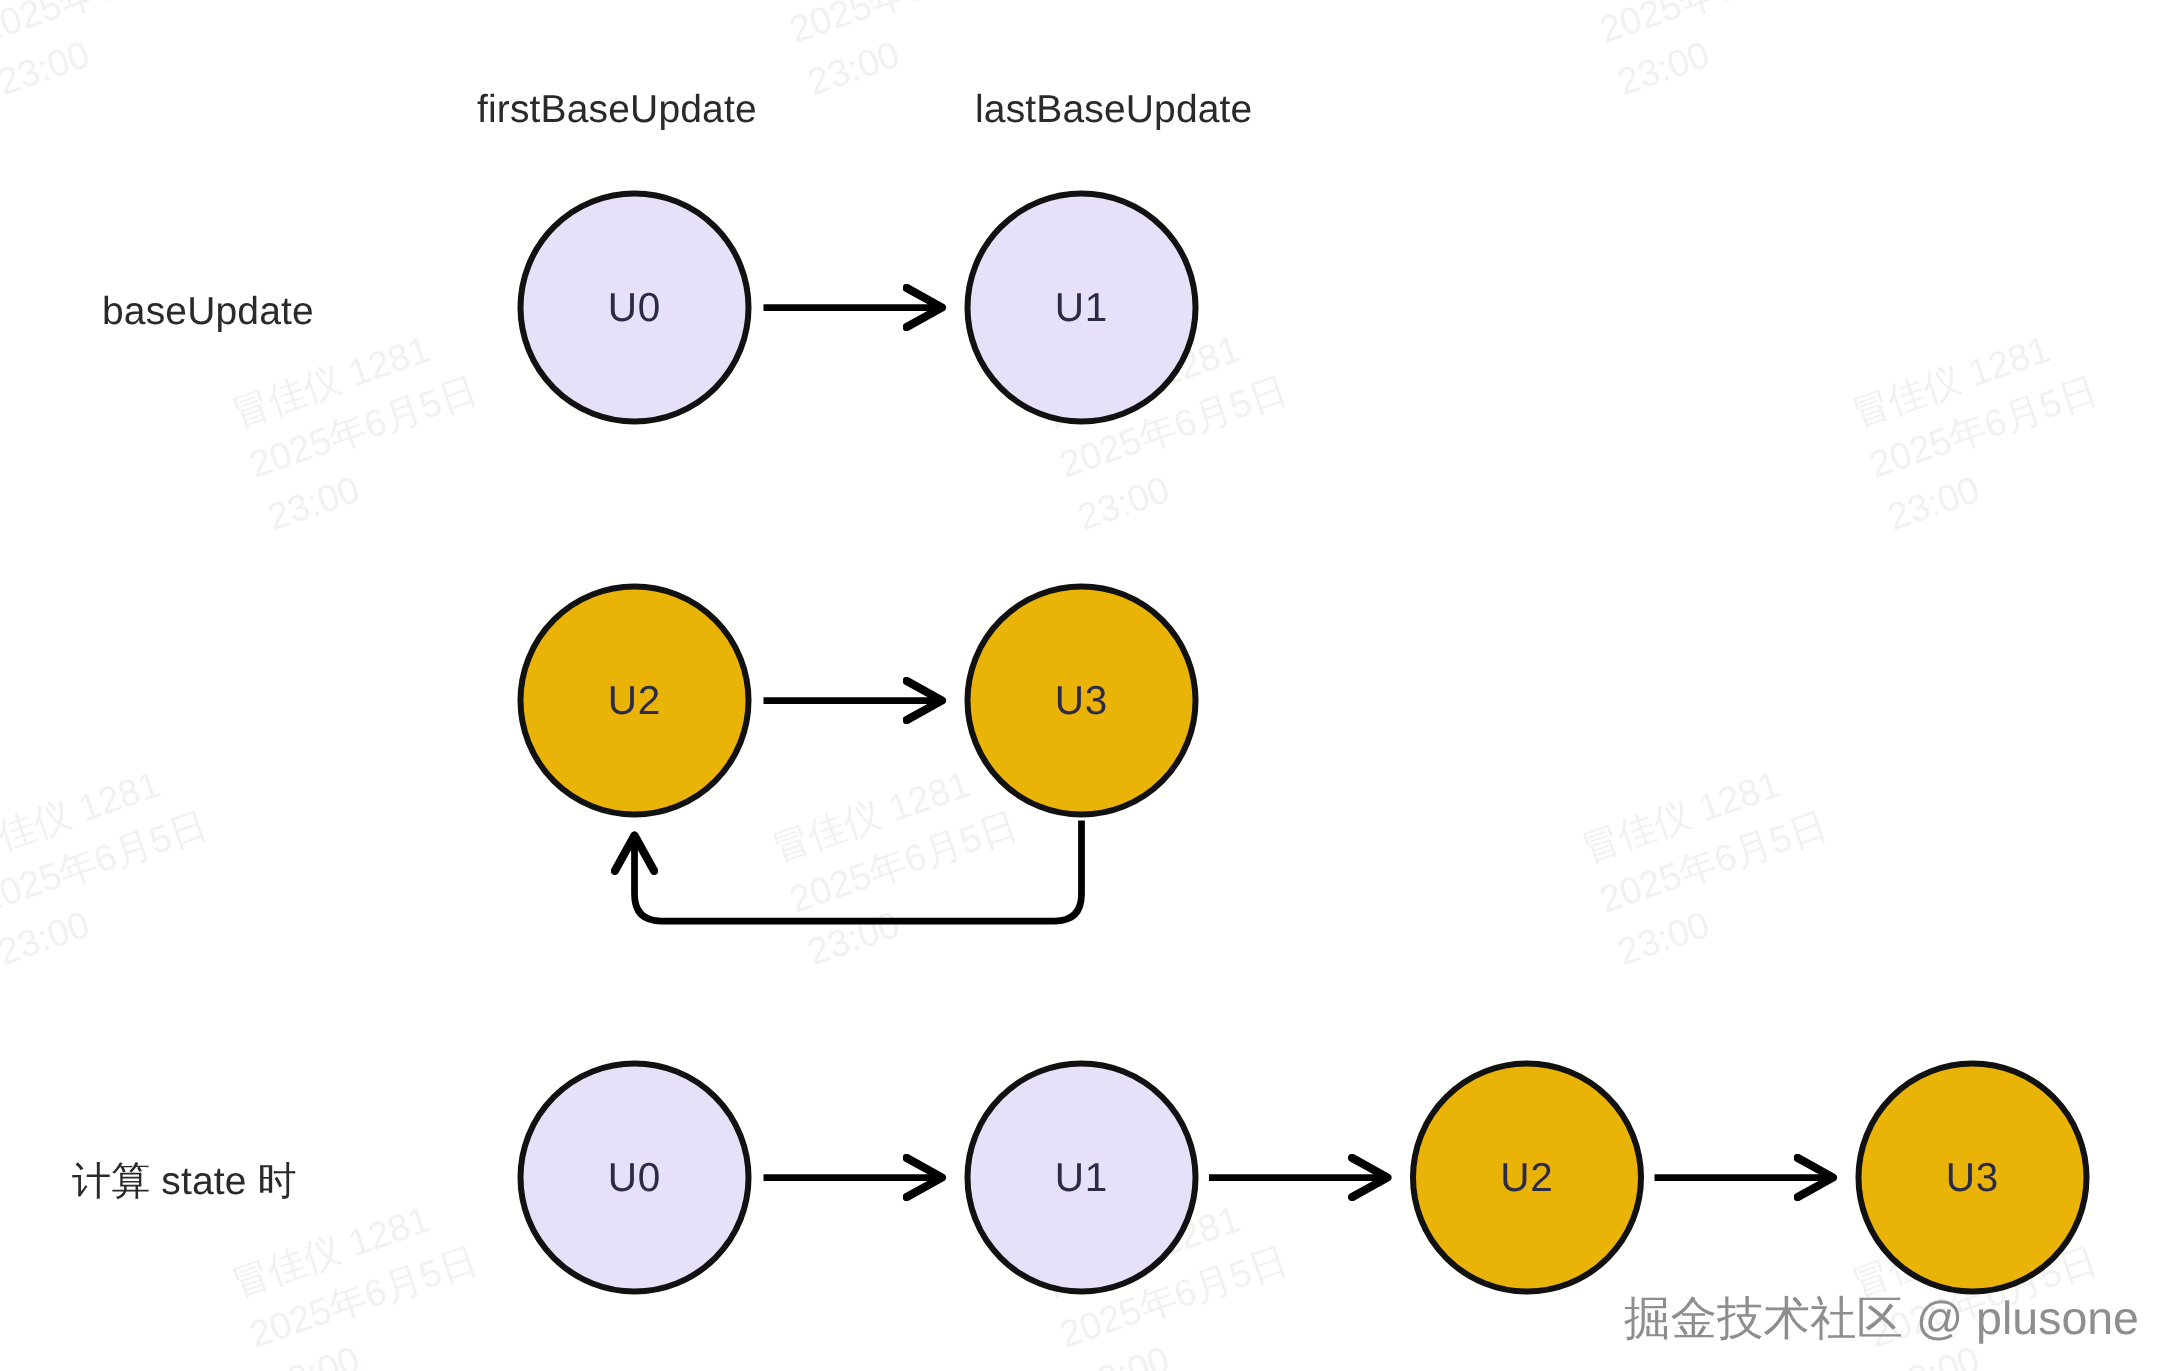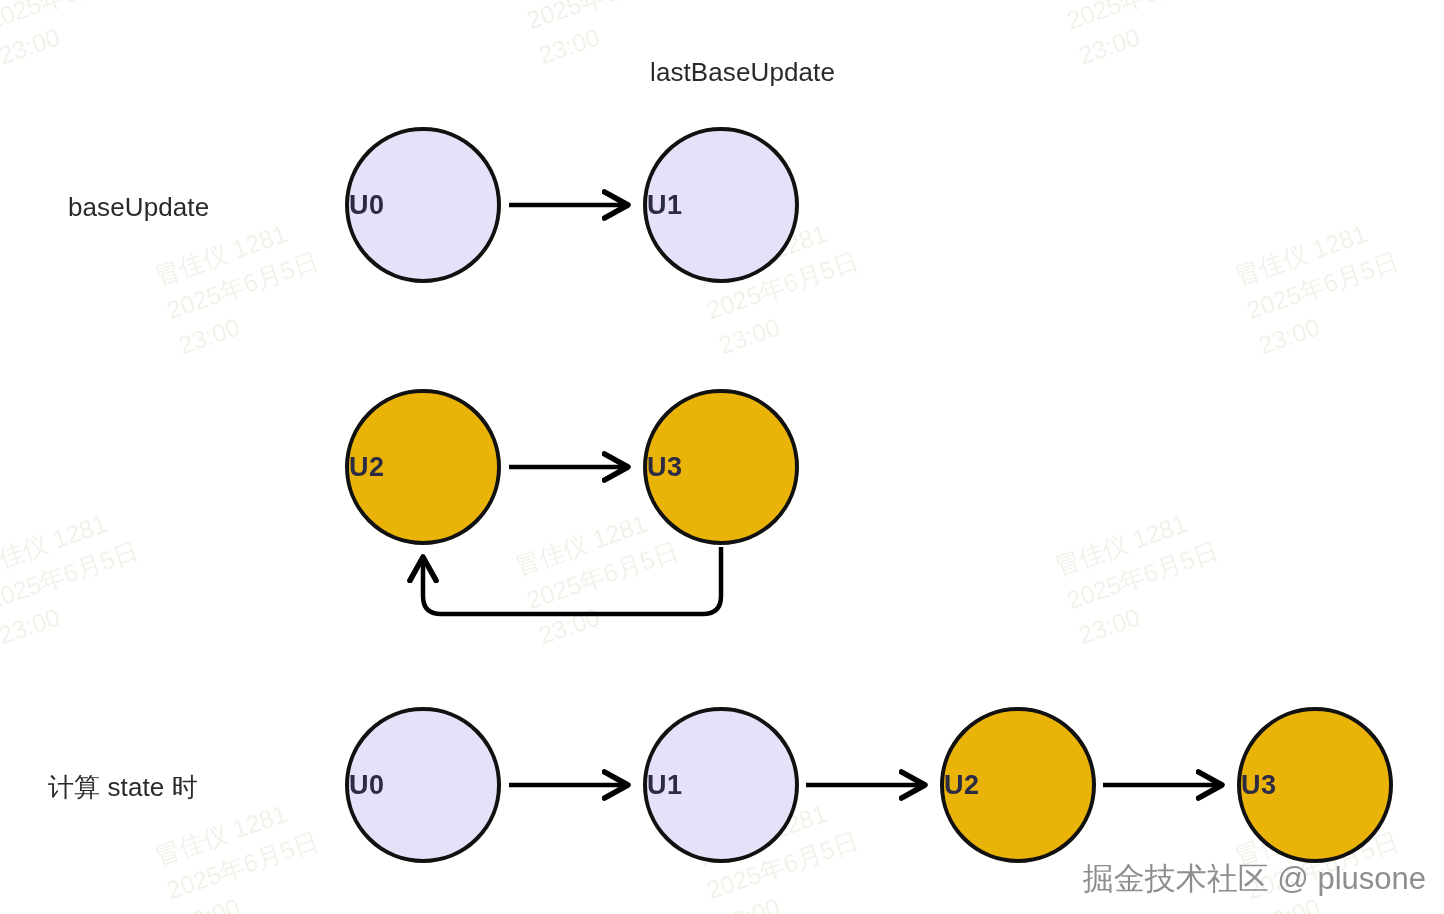--- a/index.html
+++ b/index.html
@@ -67,23 +67,22 @@
   }
 
   
   .node {
     position: absolute;
     border-radius: 50%;
     border: 4px solid #111111;
     box-sizing: border-box;
     display: flex;
     align-items: center;
-    justify-content: flex-start;
+    justify-content: center;
     z-index: 5;
-    font-weight: bold;
   }
   .node-label {
     font-size: 27px;
     color: #2b2b45;
     letter-spacing: .5px;
     user-select: none;
   }
   .node.lavender { background: #e6e0f8; }
   .node.bluegray { background: #eab308; }
 
@@ -154,20 +153,21 @@
 
     <line x1="509" y1="467" x2="628" y2="467" stroke="#000000" stroke-width="4.5" marker-end="url(#arrowV)"></line>
 
     <path d="M 721 547 L 721 596 Q 721 614 703 614 L 441 614 Q 423 614 423 596 L 423 557" fill="none" stroke="#000000" stroke-width="4.5" stroke-linecap="butt" marker-end="url(#arrowV)"></path>
 
     <line x1="509" y1="785" x2="628" y2="785" stroke="#000000" stroke-width="4.5" marker-end="url(#arrowV)"></line>
     <line x1="806" y1="785" x2="925" y2="785" stroke="#000000" stroke-width="4.5" marker-end="url(#arrowV)"></line>
     <line x1="1103" y1="785" x2="1222" y2="785" stroke="#000000" stroke-width="4.5" marker-end="url(#arrowV)"></line>
   </svg>
 
+  <div class="col-header" style="left:318px; top:57px;">firstBaseUpdate</div>
   <div class="col-header" style="left:618px; top:57px;margin-left:32px;">lastBaseUpdate</div>
 
   <div class="row-label" style="left:48px; top:192px;margin-left:20px;">baseUpdate</div>
   <div class="row-label" style="left:48px; top:770px;">计算 state 时</div>
 
   <div class="node lavender" style="left:345px; top:127px; width:156px; height:156px;">
     <span class="node-label">U0</span>
   </div>
   <div class="node lavender" style="left:643px; top:127px; width:156px; height:156px;">
     <span class="node-label">U1</span>

